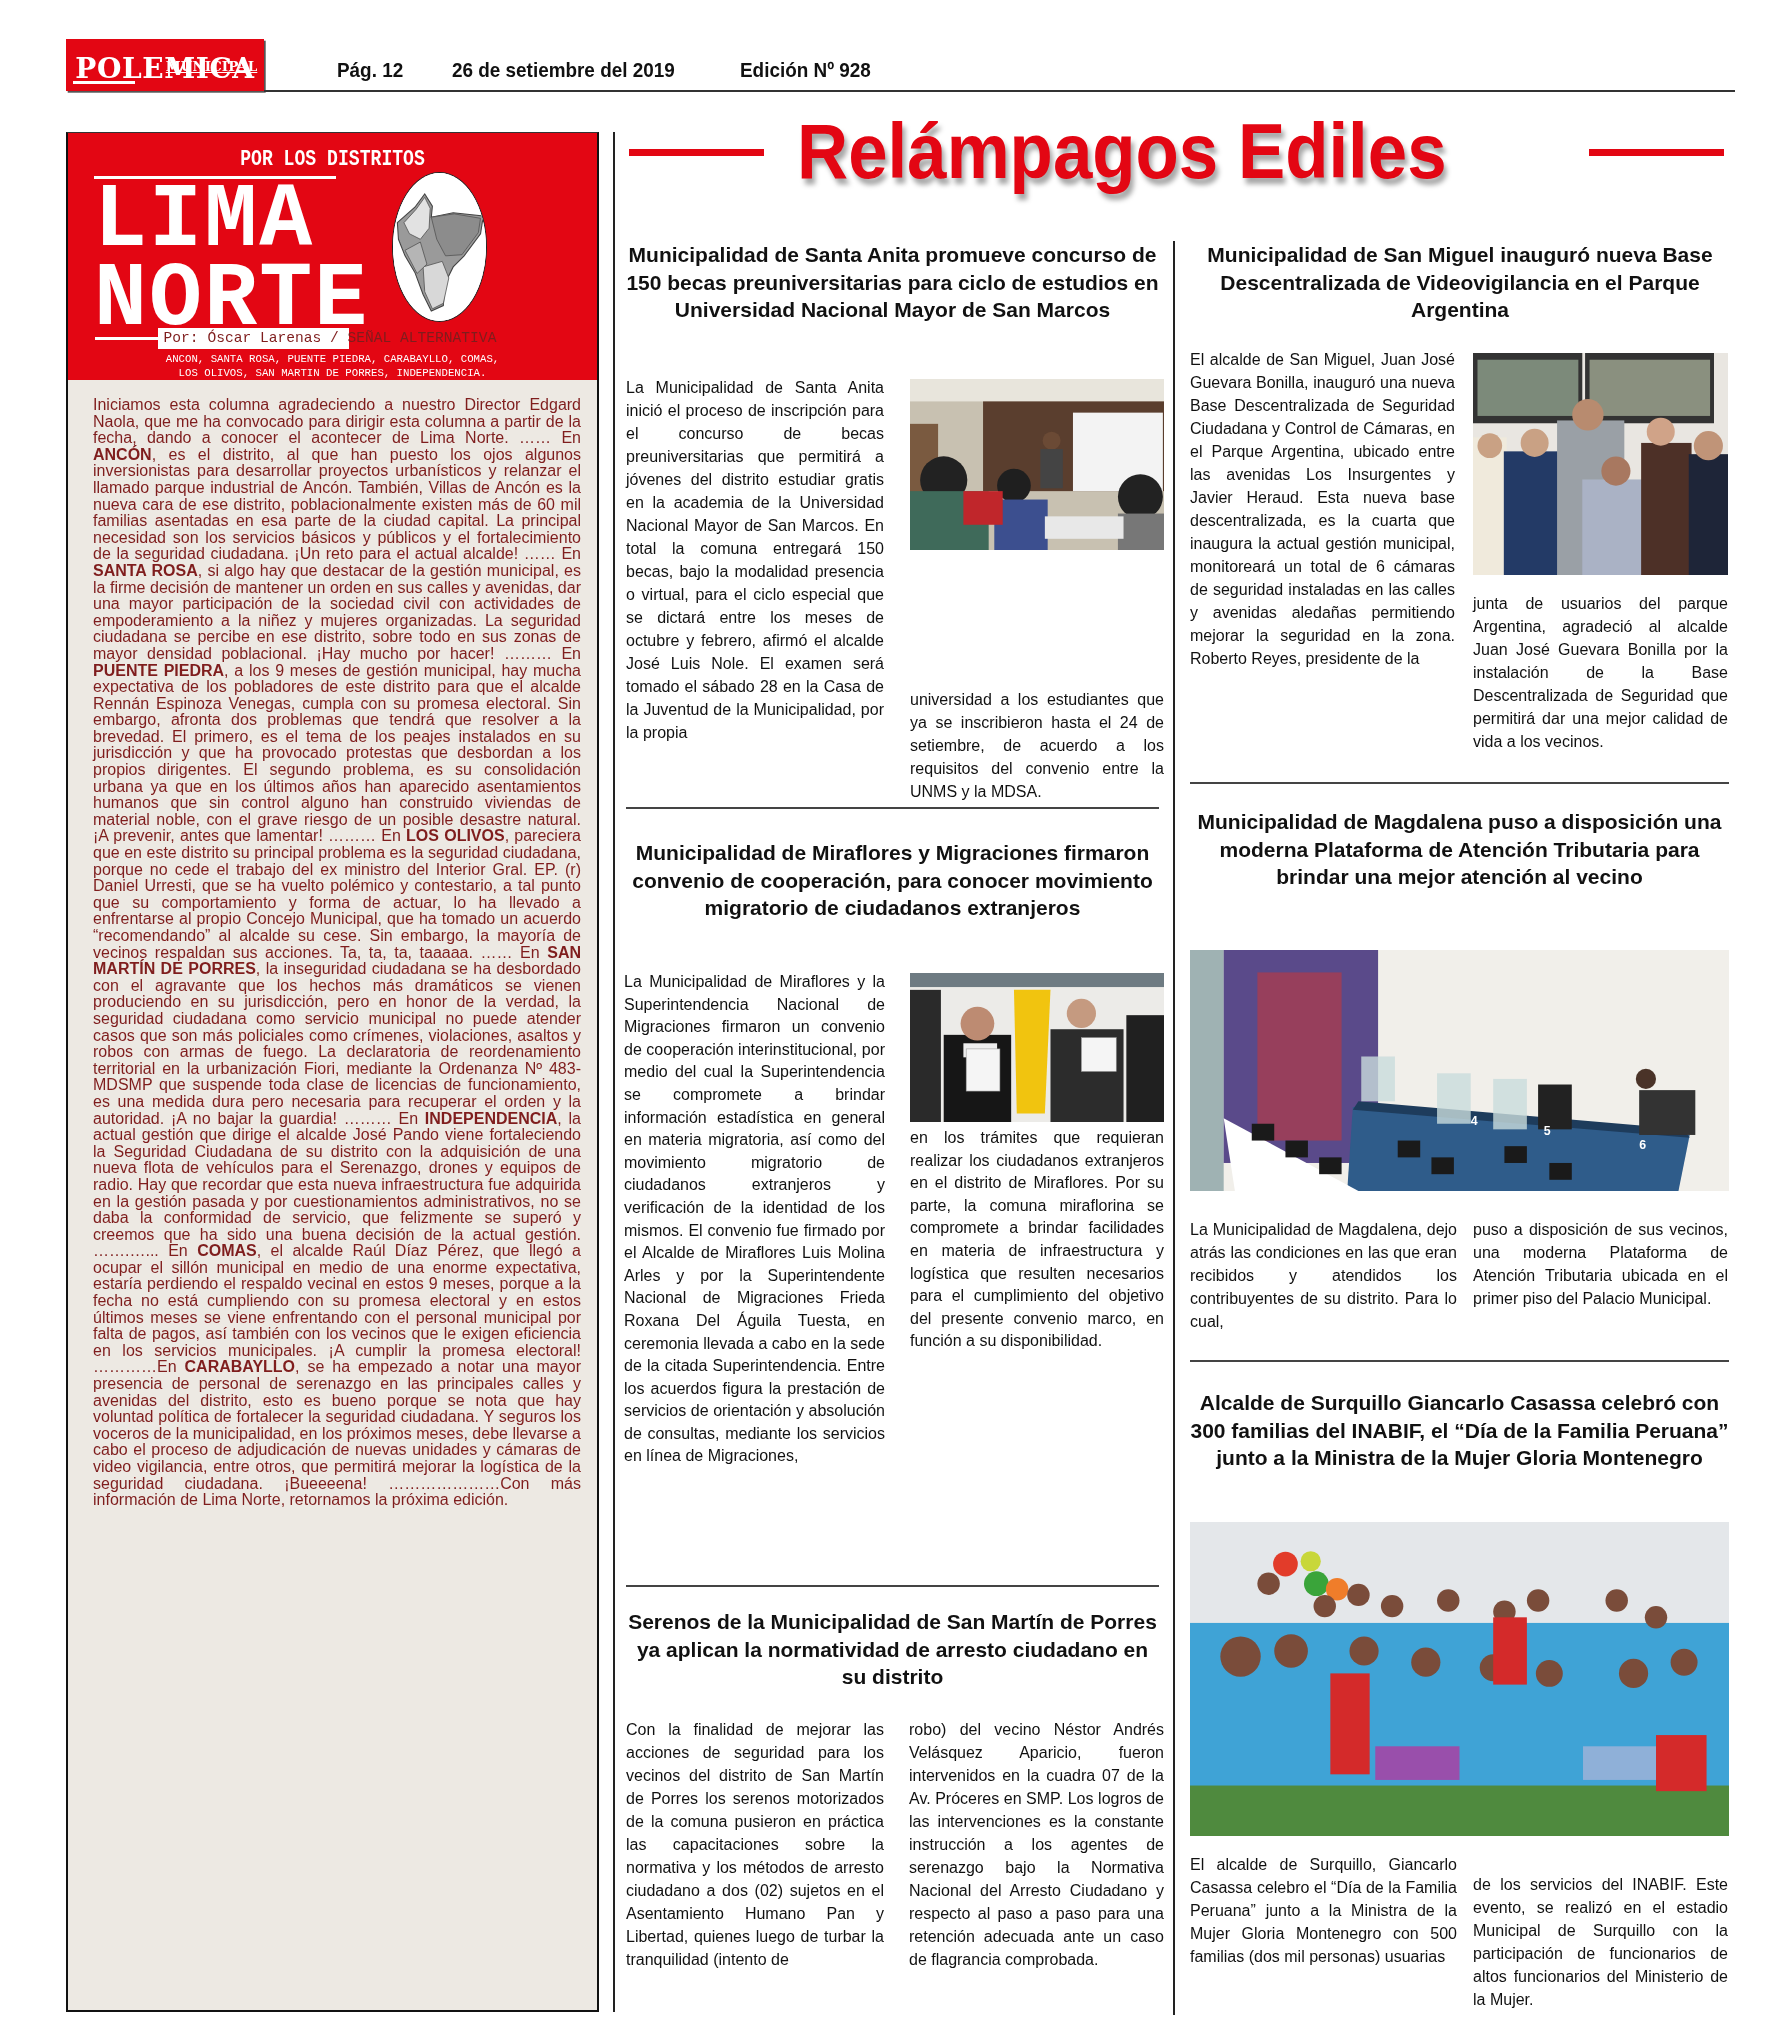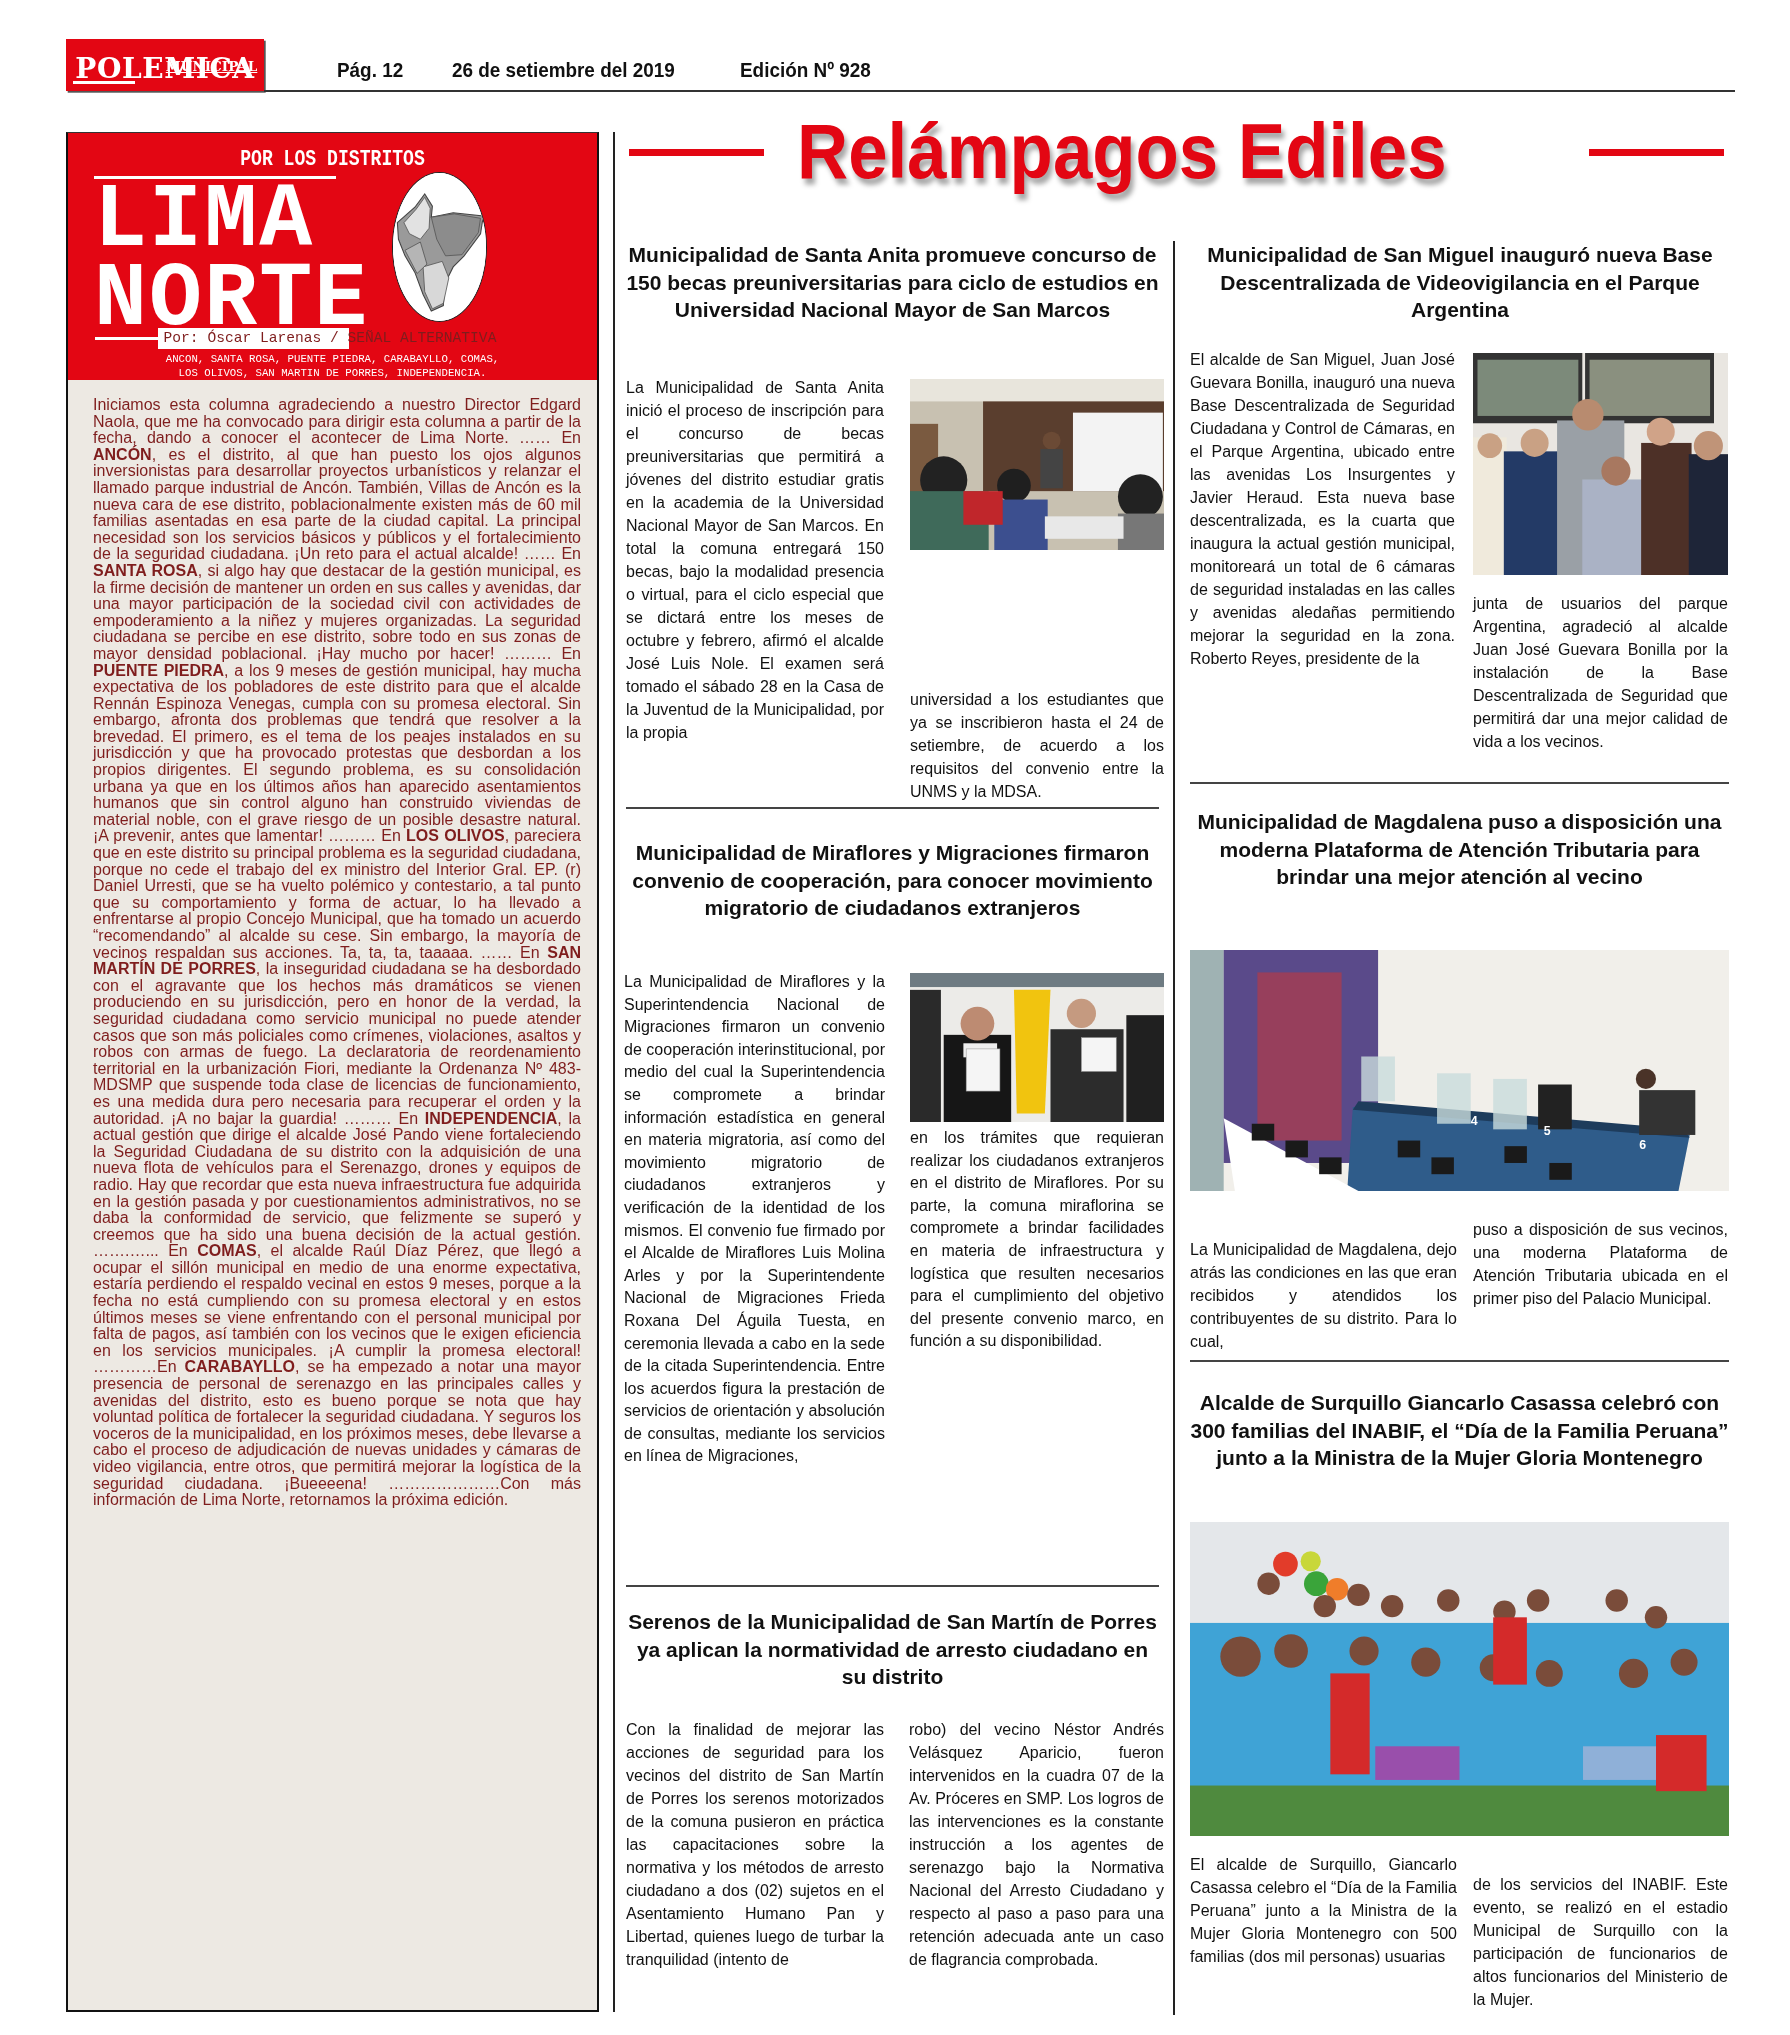--- a/index.html
+++ b/index.html
@@ -221,21 +221,21 @@
           <rect x="370" y="340" width="40" height="30"></rect>
         <rect x="430" y="370" width="40" height="30"></rect>
           <rect x="560" y="350" width="40" height="30"></rect>
         <rect x="640" y="380" width="40" height="30"></rect>
       </g>
       <text x="500" y="312" fill="#fff" font-size="22" font-family="Liberation Sans, sans-serif" font-weight="bold">4</text>
       <text x="630" y="330" fill="#fff" font-size="22" font-family="Liberation Sans, sans-serif" font-weight="bold">5</text>
       <text x="800" y="355" fill="#fff" font-size="22" font-family="Liberation Sans, sans-serif" font-weight="bold">6</text>
     </svg>
   </div>
-  <div class="art-col" style="left:1190px; top:1218px; width:267px;margin-top:20px;">La Municipalidad de Magdalena, dejo atrás las condiciones en las que eran recibidos y atendidos los contribuyentes de su distrito. Para lo cual,</div>
+  <div class="art-col" style="left:1190px; top:1218px; width:267px;">La Municipalidad de Magdalena, dejo atrás las condiciones en las que eran recibidos y atendidos los contribuyentes de su distrito. Para lo cual,</div>
   <div class="art-col" style="left:1473px; top:1218px; width:255px;">puso a disposición de sus vecinos, una moderna Plataforma de Atención Tributaria ubicada en el primer piso del Palacio Municipal.</div>
 </article>
 
 <div class="hsep" style="left:1190px; top:1360px; width:539px; height:1.7px;"></div>
 
 <article>
   <div class="art-title" style="left:626px; top:1608px; width:533px;">Serenos de la Municipalidad de San Martín de Porres ya aplican la normatividad de arresto ciudadano en su distrito</div>
   <div class="art-col" style="left:626px; top:1718px; width:258px; line-height:23px;">Con la finalidad de mejorar las acciones de seguridad para los vecinos del distrito de San Martín de Porres los serenos motorizados de la comuna pusieron en práctica las capacitaciones sobre la normativa y los métodos de arresto ciudadano a dos (02) sujetos en el Asentamiento Humano Pan y Libertad, quienes luego de turbar la tranquilidad (intento de</div>
   <div class="art-col" style="left:909px; top:1718px; width:255px; line-height:23px;">robo) del vecino Néstor Andrés Velásquez Aparicio, fueron intervenidos en la cuadra 07 de la Av. Próceres en SMP. Los logros de las intervenciones es la constante instrucción a los agentes de serenazgo bajo la Normativa Nacional del Arresto Ciudadano y respecto al paso a paso para una retención adecuada ante un caso de flagrancia comprobada.</div>
 </article>

